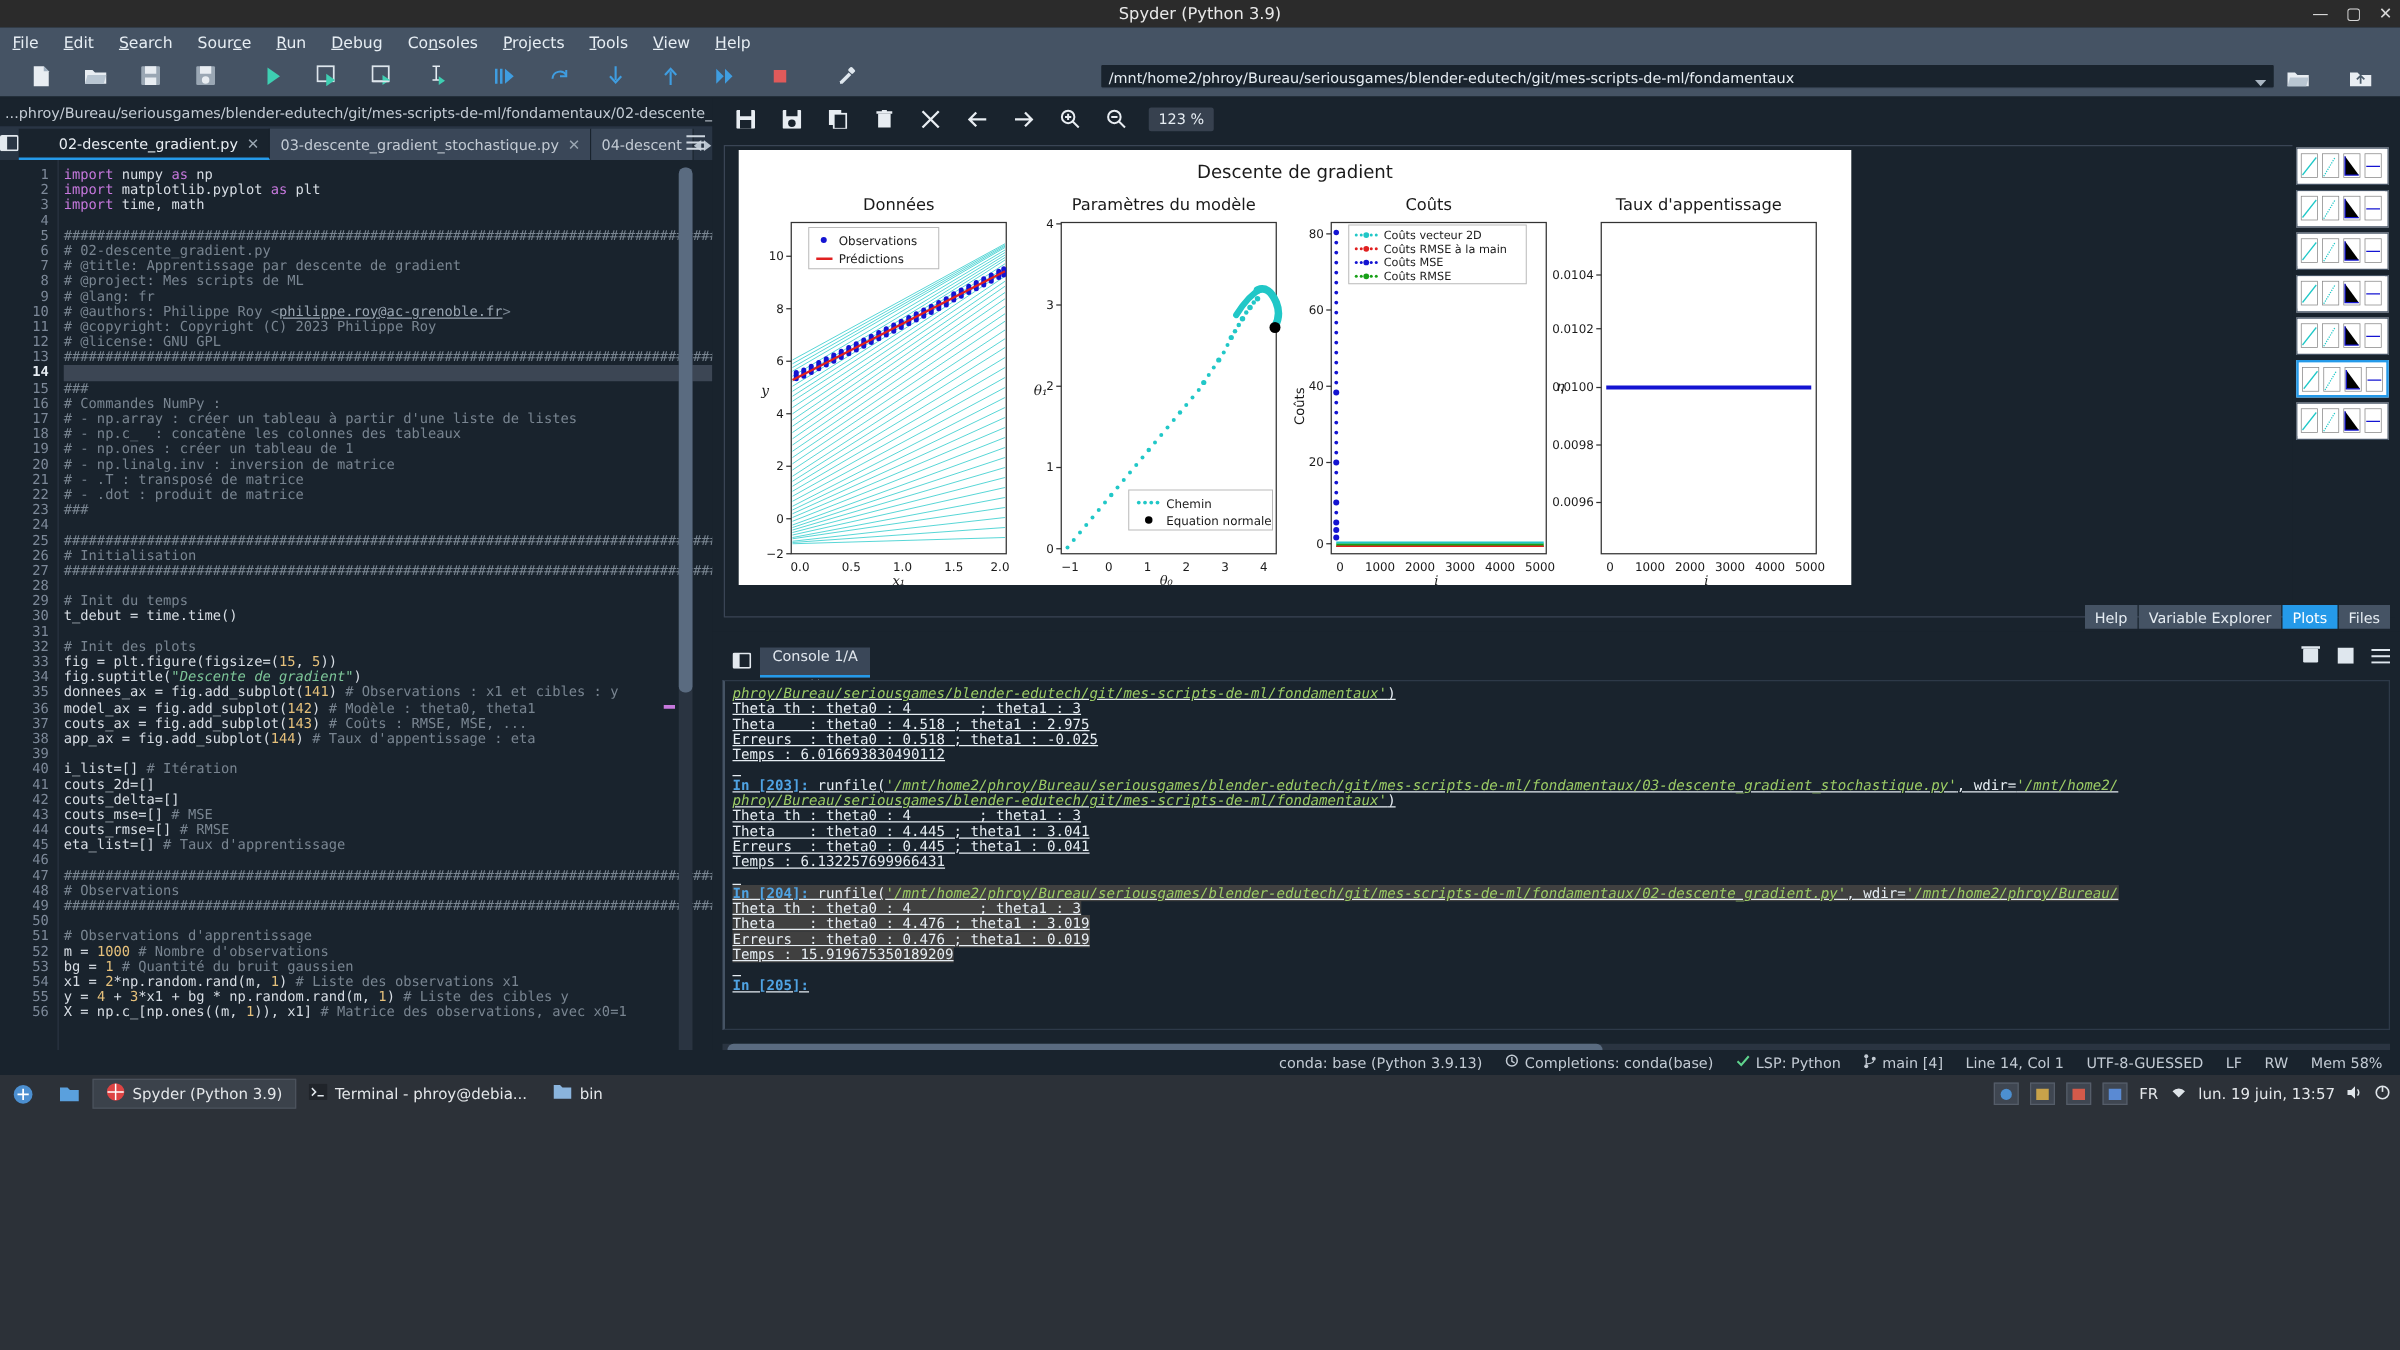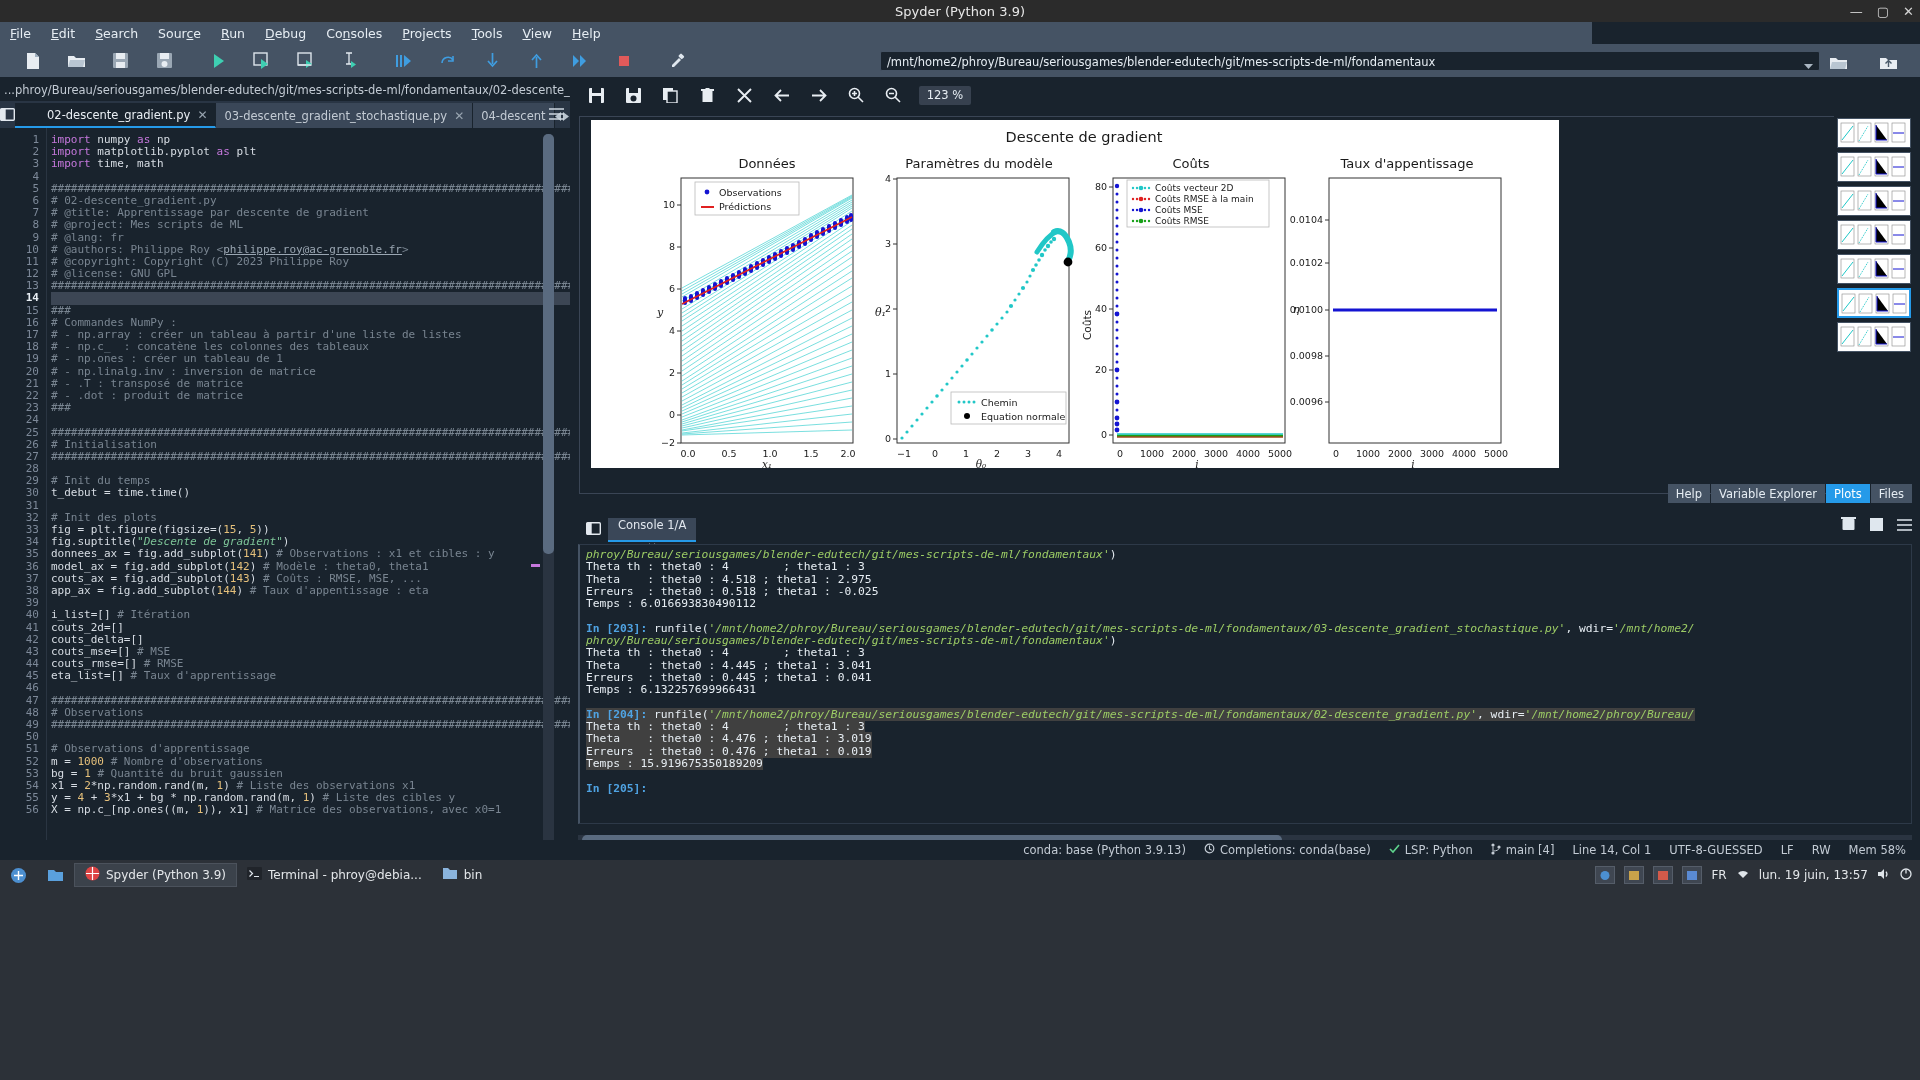--- a/index.html
+++ b/index.html
@@ -16,21 +16,21 @@
     position: absolute; left:0; top:0; width:1920px; height:22px;
     background:#2b2b2b; color:#e8e8e8;
     display:flex; align-items:center; justify-content:center;
     font-size:13px;
   }
   .titlebar .win-btns { position:absolute; right:6px; top:0; height:22px; display:flex; align-items:center; gap:14px; }
   .titlebar .win-btns span { font-size:13px; color:#d6d6d6; line-height:1; }
 
   
   .menubar {
-    position:absolute; left:0; top:22px; width:1592px; height:22px;
+    position:absolute; left:0; top:22px; width:1920px; height:22px;
     background:#455364; display:flex; align-items:center; padding-left:10px; gap:20px;
   }
   .menubar .mi { font-size:12.5px; color:#e6edf3; cursor:default; }
   .menubar .mi u { text-decoration: underline; }
 
   
   .toolbar {
     position:absolute; left:0; top:44px; width:1920px; height:33px;
     background:#455364; display:flex; align-items:center; padding-left:10px; gap:0;
   }
@@ -100,21 +100,21 @@
   .plots-toolbar { height:32px; display:flex; align-items:center; padding-left:8px; gap:0;text-align:center; }
   .pt-btn { width:37px; height:28px; display:flex; align-items:center; justify-content:center; }
   .zoomlevel {
     margin-left:8px; width:52px; height:19px; background:#37414f; color:#e6edf3;
     font-size:11.5px; display:flex; align-items:center; justify-content:center; border-radius:2px;
   }
   .figure-wrap {
     position:absolute; left:9px; top:37px; width:1320px; height:378px;
     background:#19232d; border:1px solid #3a4555;
   }
-  .figure { position:absolute; left:11px; top:3px; width:968px; height:348px; background:#ffffff;padding-left:48px; }
+  .figure { position:absolute; left:11px; top:3px; width:890px; height:348px; background:#ffffff; }
 
   .plot-thumbs {
     position:absolute; right:4px; top:37px; width:82px; height:378px; background:#19232d; overflow:hidden;
   }
   .thumb { width:74px; height:30px; margin:2px 0 4px 3px; background:#fff; border:1px solid #455364; }
   .thumb.sel { border:2px solid #259AE9; }
 
   .plots-tabbar {
     position:absolute; right:8px; bottom:2px; height:19px; display:flex; gap:1px;
   }
@@ -131,21 +131,21 @@
     background:#3a4758; color:#e2e8ef; font-size:11.5px; border-bottom:2px solid #259AE9;flex-direction:column;
   }
   .console-right { position:absolute; right:8px; top:4px; display:flex; gap:14px; align-items:center; }
   .console-body {
     position:absolute; left:8px; top:32px; width:1334px; height:280px;
     background:#19232d; color:#e6edf3;
     font-family:"DejaVu Sans Mono","Liberation Mono",monospace; font-size:11.3px;
     line-height:12.3px; padding:4px 6px; overflow:hidden; border:1px solid #2d3948;
     border-left:2px solid #455364;
   }
-  .console-body .cl { white-space:pre; height:12.3px; }
+  .console-body .cl { white-space:pre; height:12.3px;text-decoration:underline; }
   .cpath { color:#9ccc65; font-style:italic; }
   .cin { color:#4fa3e3; font-weight:bold; }
   .csel { background:#404040; }
   .console-hscroll { position:absolute; left:8px; bottom:10px; width:1334px; height:10px; background:#2a3441; }
   .console-hthumb { position:absolute; left:4px; top:0; width:700px; height:10px; background:#5a6b80; border-radius:5px; }
   .console-bottom-tabs { position:absolute; left:50%; transform:translateX(-50%); bottom:-6px; display:flex; gap:1px; }
 
   
   .statusbar {
     position:absolute; left:0; top:840px; width:1920px; height:20px;

